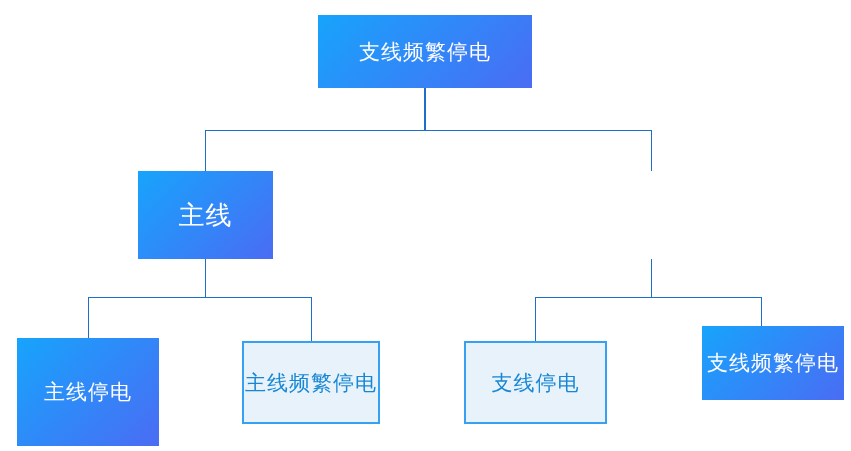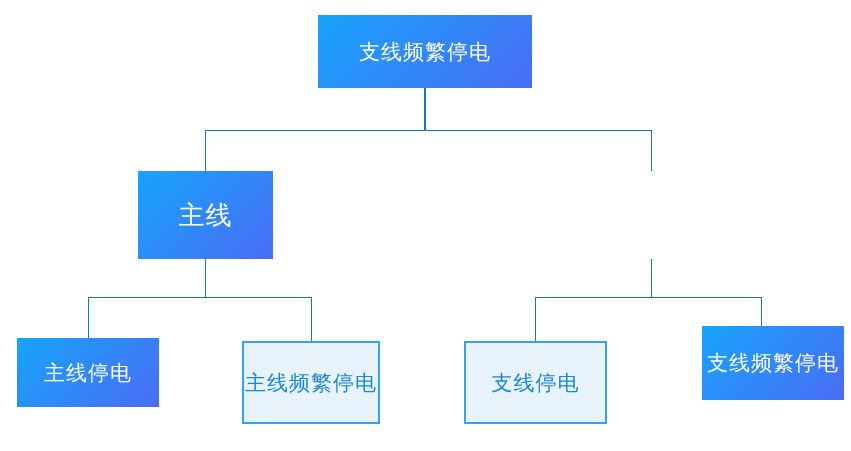--- a/index.html
+++ b/index.html
@@ -68,21 +68,21 @@
 
   <div class="node solid" style="left:318px; top:15px; width:214px; height:73px; font-size:21px;">
     <span class="node-label">支线频繁停电</span>
   </div>
 
   <div class="node solid" style="left:138px; top:171px; width:135px; height:88px; font-size:26px;">
     <span class="node-label">主线</span>
   </div>
 
 
-  <div class="node solid" style="left:17px; top:338px; width:142px; height:69px; font-size:21px;text-align:center;">
+  <div class="node solid" style="left:17px; top:338px; width:142px; height:108px; font-size:21px;text-align:center;">
     <span class="node-label">主线停电</span>
   </div>
 
   <div class="node outline" style="left:242px; top:341px; width:138px; height:83px; font-size:21px;align-items:center;">
     <span class="node-label">主线频繁停电</span>
   </div>
 
   <div class="node outline" style="left:464px; top:341px; width:143px; height:83px; font-size:21px;text-align:center;">
     <span class="node-label">支线停电</span>
   </div>

